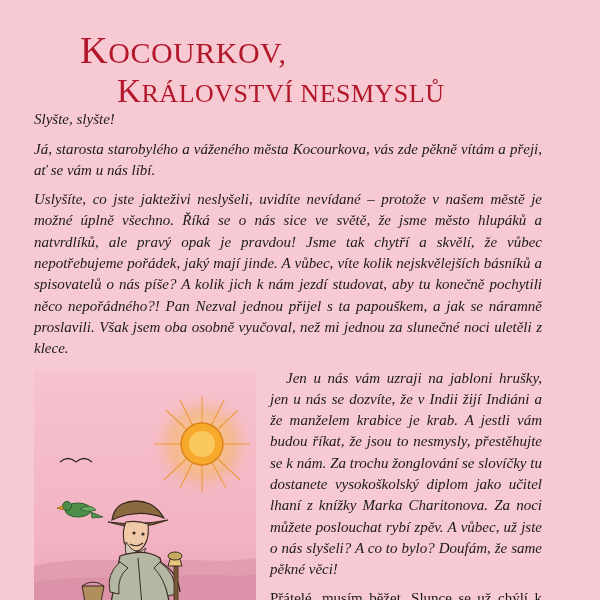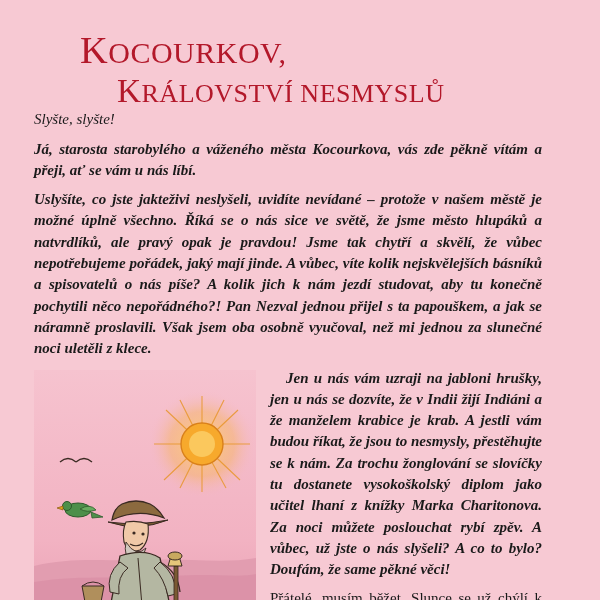--- a/index.html
+++ b/index.html
@@ -51,21 +51,20 @@
   }
   .body p {
     margin: 0 0 8px 0;
   }
   .intro-lead {
     font-style: italic;
     margin-bottom: 9px;
   }
   .para {
     font-style: italic;
-    font-weight: bold;
   }
   .indent {
     text-indent: 16px;
   }
   
   .illus-wrap {
     position: relative;
     width: 100%;
   }
   .illus {

